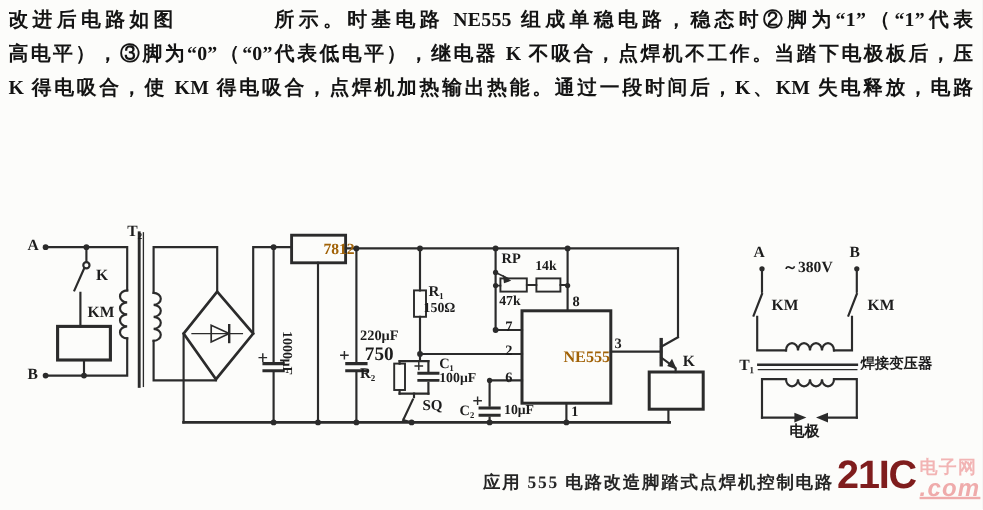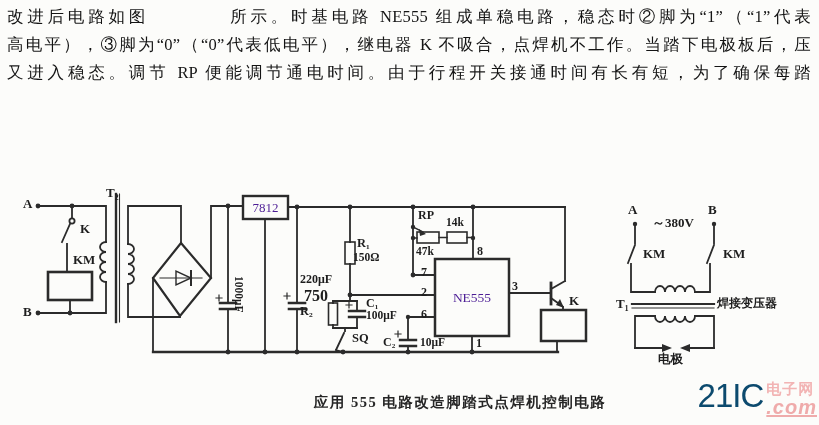--- a/index.html
+++ b/index.html
@@ -3,57 +3,57 @@
 <meta charset="utf-8">
 <style>
   html,body{margin:0;padding:0;background:#e8e8e8;}
   .page{
     position:relative; width:819px; height:425px; background:#fcfcfa;
     font-family:"Liberation Serif","DejaVu Serif",serif; color:#161616;
     overflow:hidden; margin:0 auto;
   }
   .textblock{position:absolute; left:7px; right:8px; top:3px;}
   .tline{
-    font-size:16.5px; font-weight:400; height:28px; line-height:28px;
+    font-size:16.5px; font-weight:700; height:28px; line-height:28px;
     text-align:justify; text-align-last:justify; overflow:hidden;
     letter-spacing:0.2px; color:#141414;
   }
   .fig{position:absolute; left:0; top:0; width:819px; height:425px;}
   .fig svg{position:absolute; left:0; top:0;}
   .clbl{
     position:absolute; font-family:"Liberation Serif","DejaVu Serif",serif;
     font-size:13px; font-weight:600; color:#1d1d1d; white-space:nowrap; line-height:1;
   }
   .boxlbl{
     position:absolute; display:flex; align-items:center; justify-content:center;
-    font-family:"Liberation Serif","DejaVu Serif",serif; font-weight:400; color:#4c1d95;
+    font-family:"Liberation Serif","DejaVu Serif",serif; font-weight:700; color:#a16207;padding-left:17px;
   }
   .rot{transform:rotate(90deg); transform-origin:0 0;}
   .caption{
-    position:absolute; left:225px; top:393px; width:470px; text-align:center;
+    position:absolute; left:225px; top:393px; width:470px; text-align:right;
     font-size:14.5px; font-weight:600; letter-spacing:1.5px; color:#262626;
   }
   .watermark{
     position:absolute; right:2px; bottom:6px; display:flex; align-items:flex-start;
     font-family:"Liberation Sans","DejaVu Sans",sans-serif; user-select:none;
   }
-  .wm-brand{font-size:33px; font-weight:normal; color:#0c4a6e; letter-spacing:-1px; line-height:0.95;}
+  .wm-brand{font-size:33px; font-weight:bold; color:#7f1d1d; letter-spacing:-1px; line-height:0.95;}
   .wm-col{margin-left:3px; display:flex; flex-direction:column; align-items:flex-start;}
   .wm-tag{font-size:15px; font-weight:bold; color:#f2b4b4; letter-spacing:1px;}
   .wm-suffix{font-size:20px; font-weight:bold; font-style:italic; color:#efabab; margin-top:-3px; letter-spacing:1px;text-decoration:underline;}
 </style>
 </head>
 <body>
 
 <div class="page">
 
   <div class="textblock">
     <div class="tline">改进后电路如图　　　　所示。时基电路 NE555 组成单稳电路，稳态时②脚为“1”（“1”代表</div>
     <div class="tline">高电平），③脚为“0”（“0”代表低电平），继电器 K 不吸合，点焊机不工作。当踏下电极板后，压</div>
-    <div class="tline">又进入稳态。调节 RP 便能调节通电时间。由于行程开关接通时间有长有短，为了确保每踏</div>
+    <div class="tline">K 得电吸合，使 KM 得电吸合，点焊机加热输出热能。通过一段时间后，K、KM 失电释放，电路</div>
   </div>
 
   <div class="fig">
     <svg width="819" height="425" viewBox="0 0 819 425">
       <g stroke="#2b2b2b" stroke-width="1.8" fill="none" stroke-linecap="square">
 
         <g>
           <circle cx="38" cy="206" r="2.4" fill="#2b2b2b" stroke="none"></circle>
           <path d="M40,206 H106 M106,206 V242"></path>
           <circle cx="72" cy="206" r="2.4" fill="#2b2b2b" stroke="none"></circle>

